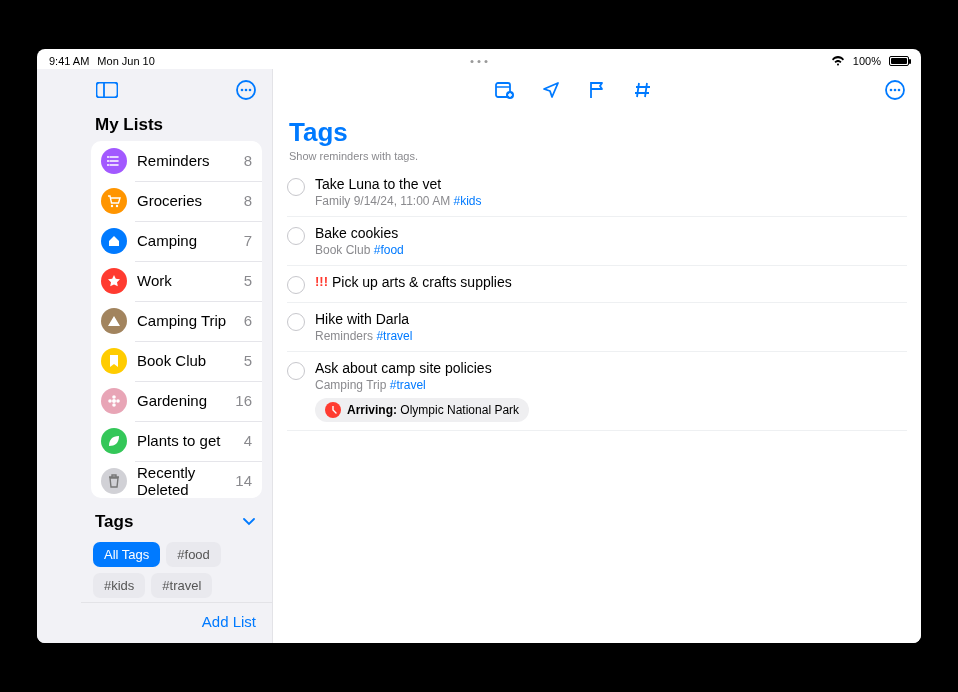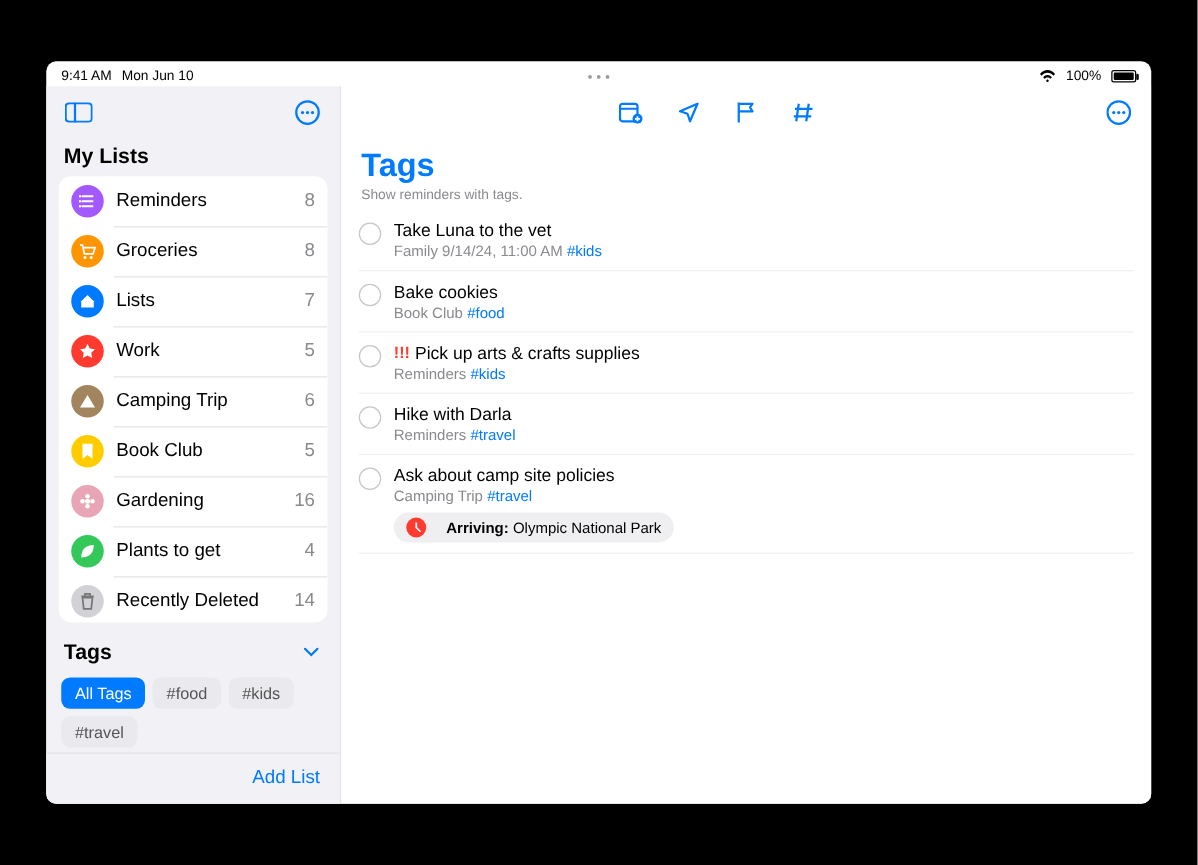--- a/index.html
+++ b/index.html
@@ -44,20 +44,21 @@
 .status-dots { display:flex; gap:4px; justify-content:center; }
 .status-dots span { width:3px; height:3px; border-radius:50%; background:#999; }
 .status-center { position:absolute; left:50%; transform:translateX(-50%); }
 .app-body { flex:1; display:flex; min-height:0; }
 .sidebar {
   width: 236px;
   background: #f2f2f6;
   display:flex;
   flex-direction:column;
   border-right:1px solid #e3e3e7;
+  padding-left:44px;
 }
 .sidebar-toolbar {
   height: 42px;
   display:flex;
   align-items:center;
   justify-content:space-between;
   padding: 0 12px;
 }
 .icon-btn {
   width:28px; height:28px;
@@ -168,21 +169,21 @@
   margin-top:2px;
   flex-shrink:0;
   cursor:pointer;
 }
 .r-body { flex:1; }
 .r-title { font-size:14px; color:#000; display:flex; align-items:flex-start; gap:4px; }
 .priority { color:#ff3b30; font-weight:600; font-size:13px; }
 .r-meta { font-size:12px; color:#8a8a8e; margin-top:2px; }
 .r-meta .tag-link { color:#007aff; }
 .location-badge {
-  display:inline-flex; align-items:center; gap:16px;
+  display:inline-flex; align-items:center; gap:6px;
   background:#efeff1;
   border-radius:14px;
   padding:4px 10px;
   font-size:12px;
   margin-top:6px;
 }
 .loc-dot {
   width:16px; height:16px; border-radius:50%;
   background:#ff3b30; display:flex;align-items:center;justify-content:center;
   color:#fff;
@@ -273,21 +274,21 @@
               </div>
               <div class="list-name">Groceries</div>
               <div class="list-count">8</div>
             </div>
             <div class="list-row">
               <div class="list-icon" style="background:#007aff">
                 <svg width="14" height="14" viewBox="0 0 14 14">
                   <path d="M2 7l5-5 5 5v5H2z" fill="#fff"></path>
                 </svg>
               </div>
-              <div class="list-name">Lists</div>
+              <div class="list-name">Camping</div>
               <div class="list-count">7</div>
             </div>
             <div class="list-row">
               <div class="list-icon" style="background:#ff3b30">
                 <svg width="14" height="14" viewBox="0 0 14 14">
                   <path d="M7 1l1.8 3.8 4.2.5-3 2.9.8 4.1L7 10.4 3.2 12.3 4 8.2 1 5.3l4.2-.5z" fill="#fff"></path>
                 </svg>
               </div>
               <div class="list-name">Work</div>
               <div class="list-count">5</div>
@@ -420,21 +421,20 @@
                 <div class="r-meta"><span>Book Club</span>  <span class="tag-link">#food</span></div>
               </div>
             </div>
             <div class="reminder">
               <div class="check"></div>
               <div class="r-body">
                 <div class="r-title">
                   <span class="priority">!!!</span>
                   <span>Pick up arts &amp; crafts supplies</span>
                 </div>
-                <div class="r-meta"><span>Reminders</span>  <span class="tag-link">#kids</span></div>
               </div>
             </div>
             <div class="reminder">
               <div class="check"></div>
               <div class="r-body">
                 <div class="r-title">
                   <span>Hike with Darla</span>
                 </div>
                 <div class="r-meta"><span>Reminders</span>  <span class="tag-link">#travel</span></div>
               </div>

